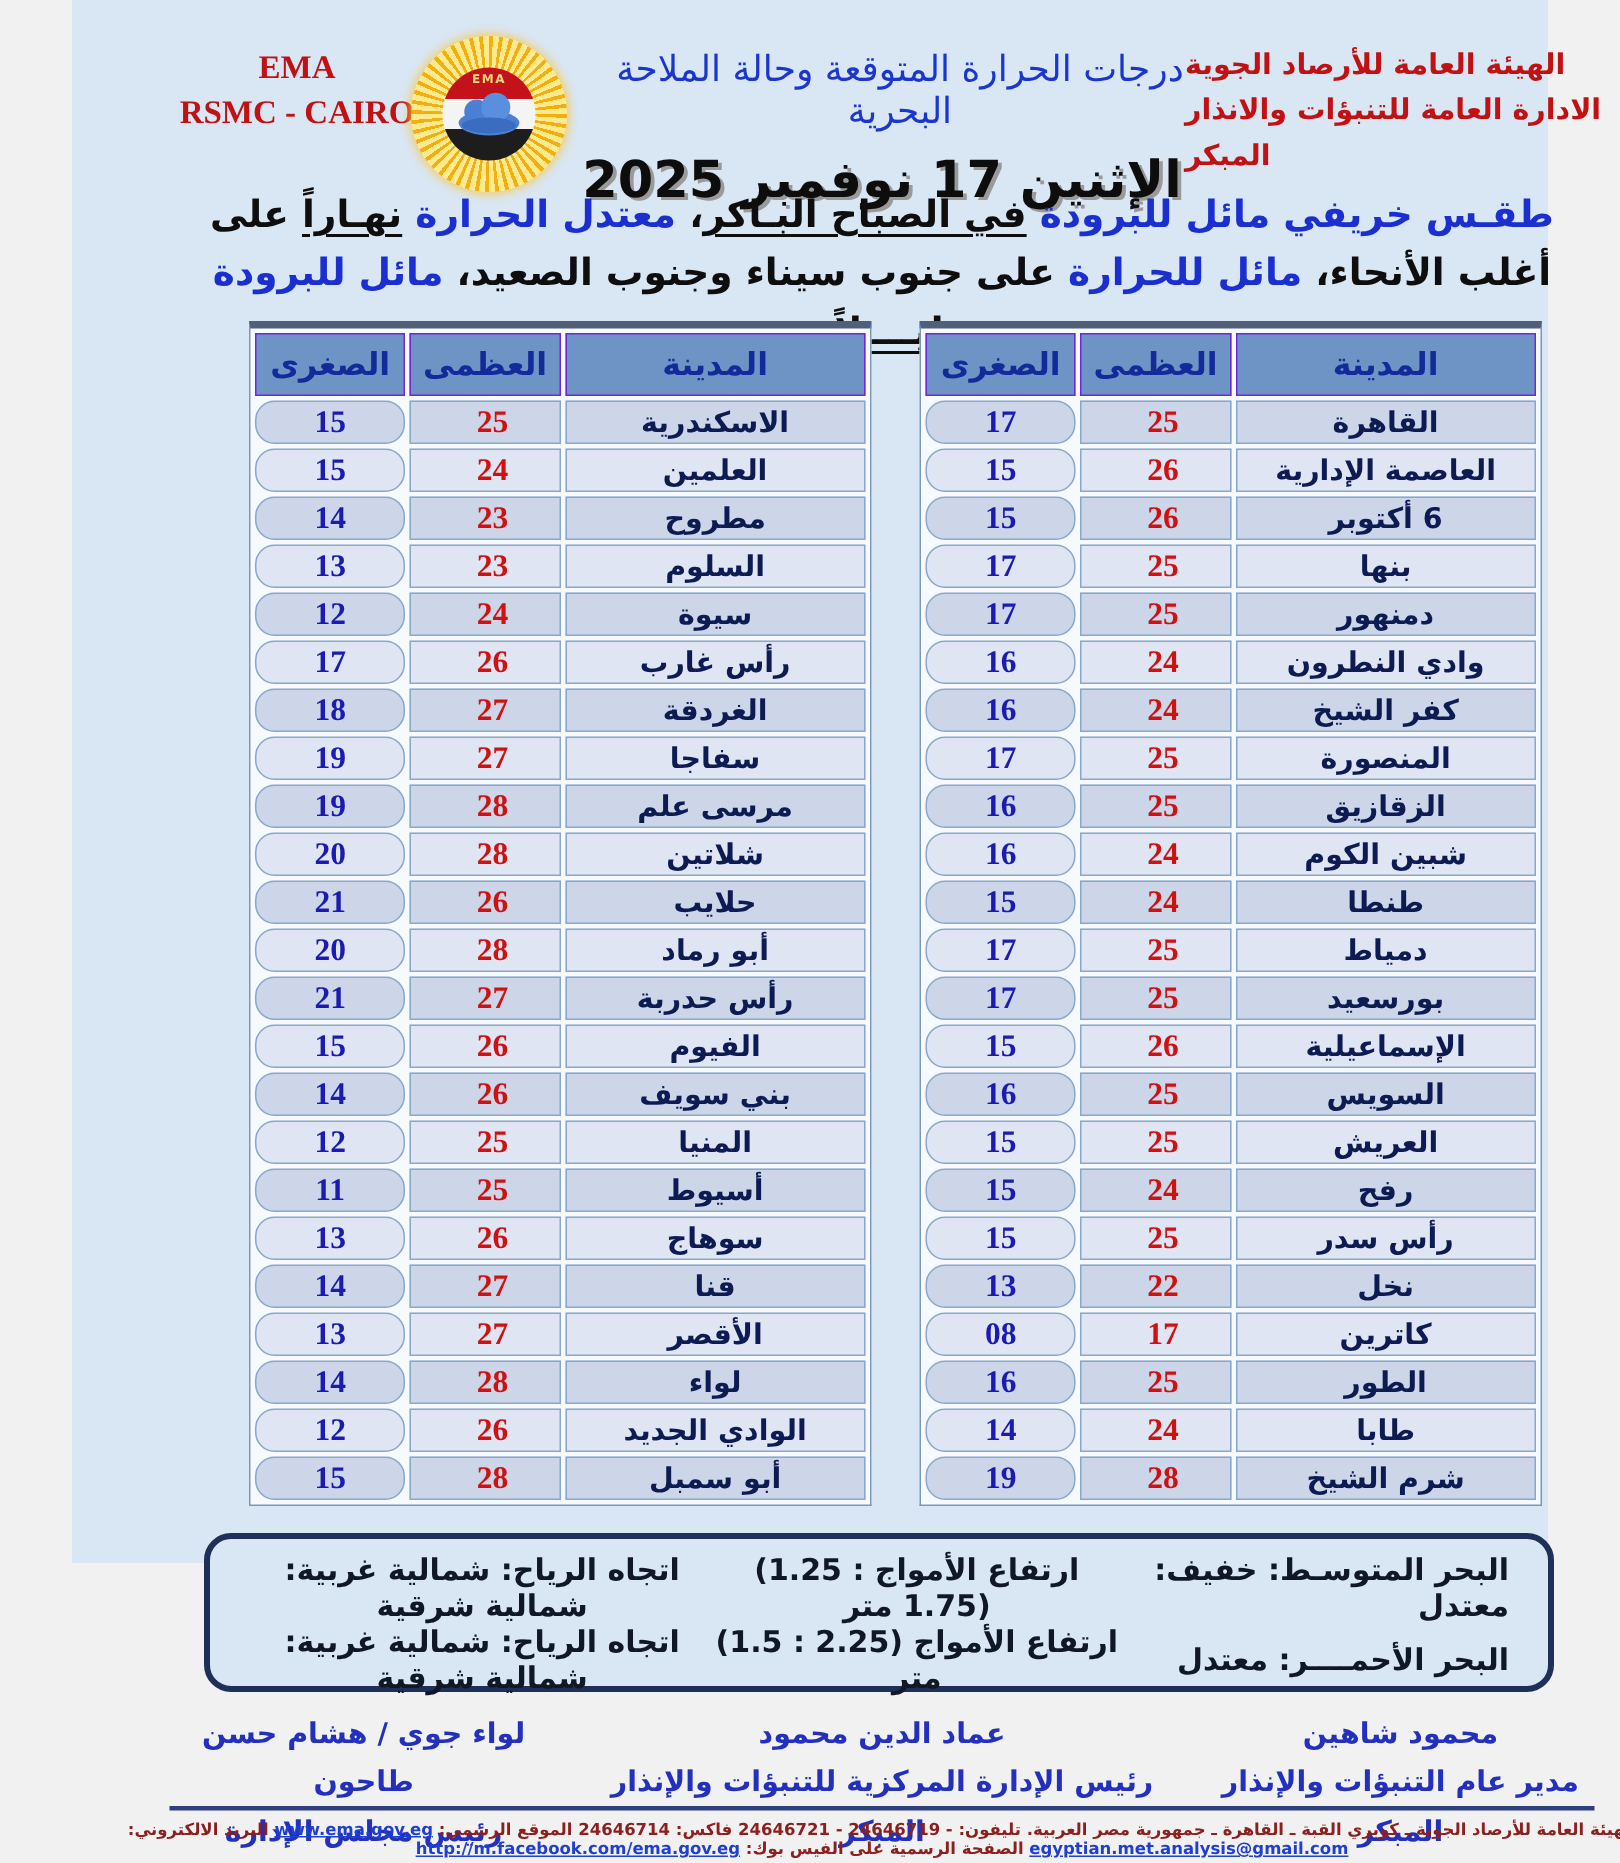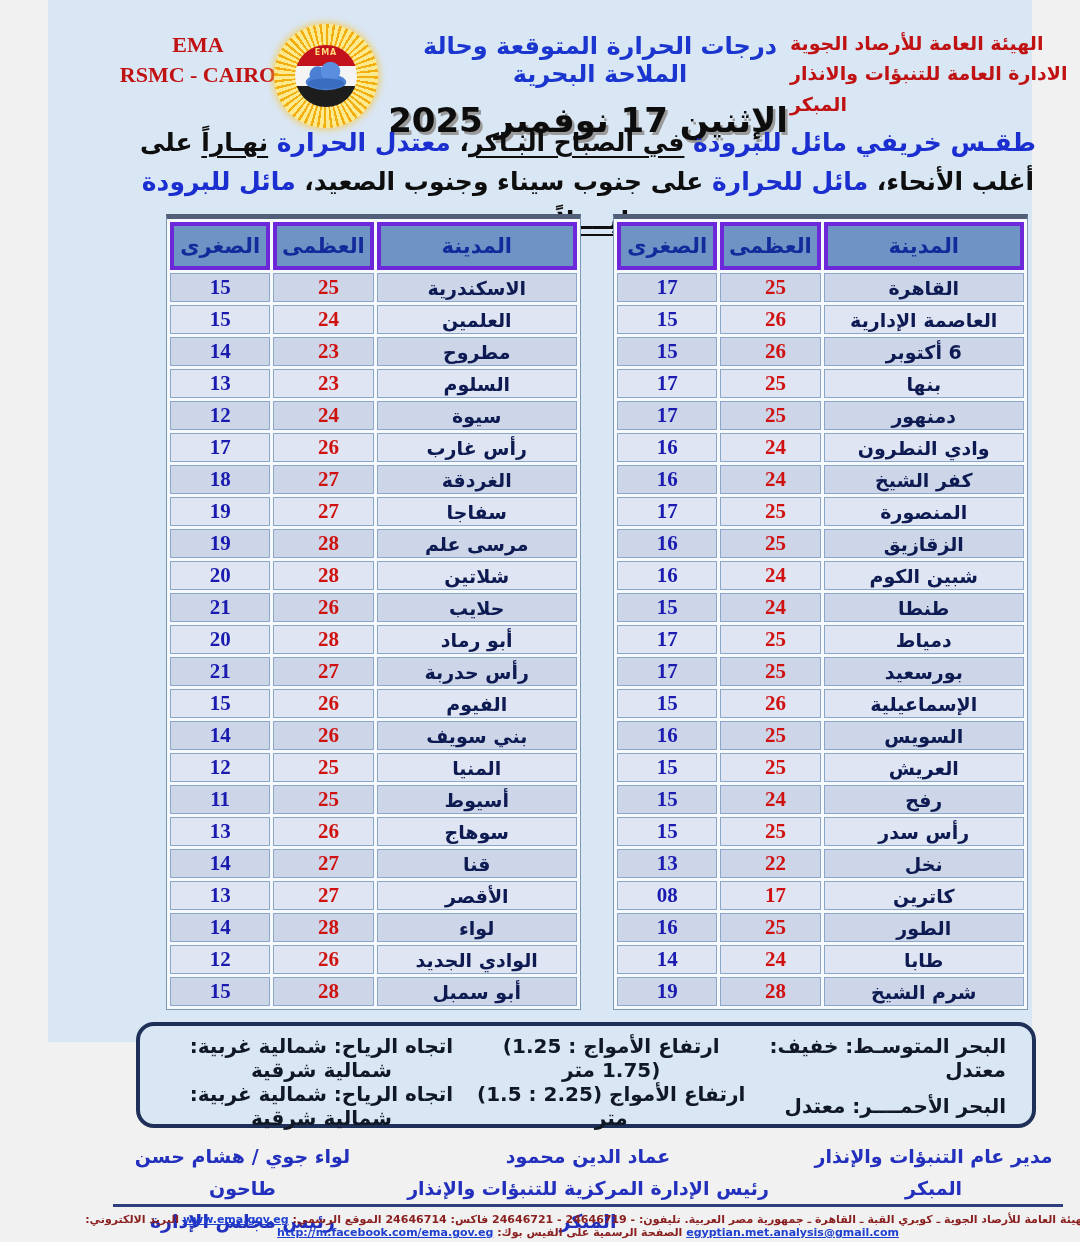--- a/index.html
+++ b/index.html
@@ -6,21 +6,21 @@
   .page{position:relative;width:1080px;height:1242px;background:#f0f1f0;overflow:hidden;
         font-family:"DejaVu Sans",sans-serif;direction:rtl;}
   .doc{position:absolute;left:48px;top:0;width:984px;height:1042px;background:#d9e6f4;}
 
   
   .brand{position:absolute;left:66px;top:30px;width:168px;text-align:center;color:#c01212;
          font-family:"Liberation Serif",serif;font-weight:bold;font-size:22px;line-height:1.35;direction:ltr;}
   .authority{position:absolute;left:742px;top:28px;width:290px;text-align:left;color:#c01212;
              font-weight:bold;font-size:19px;line-height:1.6;}
   .title-block{position:absolute;left:330px;top:32px;width:420px;text-align:center;}
-  .doc-title{color:#1b35cf;font-size:24px;font-weight:bold;padding-left:24px;}
+  .doc-title{color:#1b35cf;font-size:24px;font-weight:normal;padding-left:24px;}
   .doc-date{margin-top:12px;color:#0d0d0d;font-size:34px;font-weight:bold;
             text-shadow:2.5px 2.5px 0 #9a9a9a;}
 
   
   .logo{position:absolute;left:226px;top:24px;width:104px;height:104px;}
   .sun{position:absolute;inset:0;border-radius:50%;
        background:repeating-conic-gradient(#f3ae10 0deg 3deg,#fdea8e 3deg 7.5deg);
        box-shadow:0 0 6px 2px rgba(250,200,60,.7);}
   .globe{position:absolute;left:50%;top:50%;transform:translate(-50%,-50%);width:62px;height:62px;
          border-radius:50%;overflow:hidden;
@@ -35,26 +35,26 @@
   .forecast .blue{color:#1b2fd0;}
   .forecast .u{text-decoration:underline;text-underline-offset:5px;text-decoration-thickness:2px;}
 
   
   .temp-table-wrap{position:absolute;top:214px;width:413px;background:#f7fafd;
                    border:1px solid #7c97b6;border-top:5px solid #515f78;}
   #table-right-wrap{left:565px;}
   #table-left-wrap{left:118px;}
   table.temp{width:100%;border-collapse:separate;border-spacing:3px;direction:rtl;}
   .temp th{background:#6e94c5;color:#132a9b;font-size:21px;font-weight:bold;height:38px;
-           border:4px solid #6d28d9;}
+           border:1px solid #6d28d9;}
   .temp th.city{width:50%;} .temp th.max{width:25%;margin-top:44px;} .temp th.min{width:25%;}
   .temp td{border:1px solid #8aa6c9;text-align:center;font-weight:bold;height:27px;padding:0 6px;}
   .temp td.city{color:#0e1b52;font-size:19px;}
   .temp td.max{color:#cf1110;font-size:21px;font-family:"Liberation Serif",serif;padding-left:16px;}
-  .temp td.min{color:#1b1bb0;font-size:21px;font-family:"Liberation Serif",serif;}
+  .temp td.min{color:#1b1bb0;font-size:21px;font-family:"Liberation Serif",serif;border-radius:13px;}
   .temp tbody tr:nth-child(odd) td{background:#ccd6e8;}
   .temp tbody tr:nth-child(even) td{background:#dfe5f2;}
 
   
   .sea-box{position:absolute;left:88px;top:1022px;width:900px;height:106px;box-sizing:border-box;
            border:4px solid #1e3057;border-radius:18px;background:#d9e7f5;padding:8px 26px;
            display:flex;flex-direction:column;justify-content:space-around;}
   .sea-row{display:flex;align-items:center;font-weight:bold;font-size:20px;color:#101826;}
   .sea-state{flex:0 0 31%;text-align:right;}
   .sea-waves{flex:0 0 32%;text-align:center;}
@@ -373,20 +373,21 @@
         </div>
         <div class="sea-row">
           <div class="sea-state">البحر الأحمــــر: معتدل</div>
           <div class="sea-waves">ارتفاع الأمواج <span dir="ltr">(1.5 : 2.25)</span> متر</div>
           <div class="sea-wind">اتجاه الرياح: شمالية غربية: شمالية شرقية</div>
         </div>
       </div>
 
     <div class="signatures" id="signatures">
         <div class="sig">
+          <div>محمود شاهين</div>
           <div>مدير عام التنبؤات والإنذار المبكر</div>
         </div>
         <div class="sig">
           <div>عماد الدين محمود</div>
           <div>رئيس الإدارة المركزية للتنبؤات والإنذار المبكر</div>
         </div>
         <div class="sig">
           <div>لواء جوي / هشام حسن طاحون</div>
           <div>رئيس مجلس الإدارة</div>
         </div>

